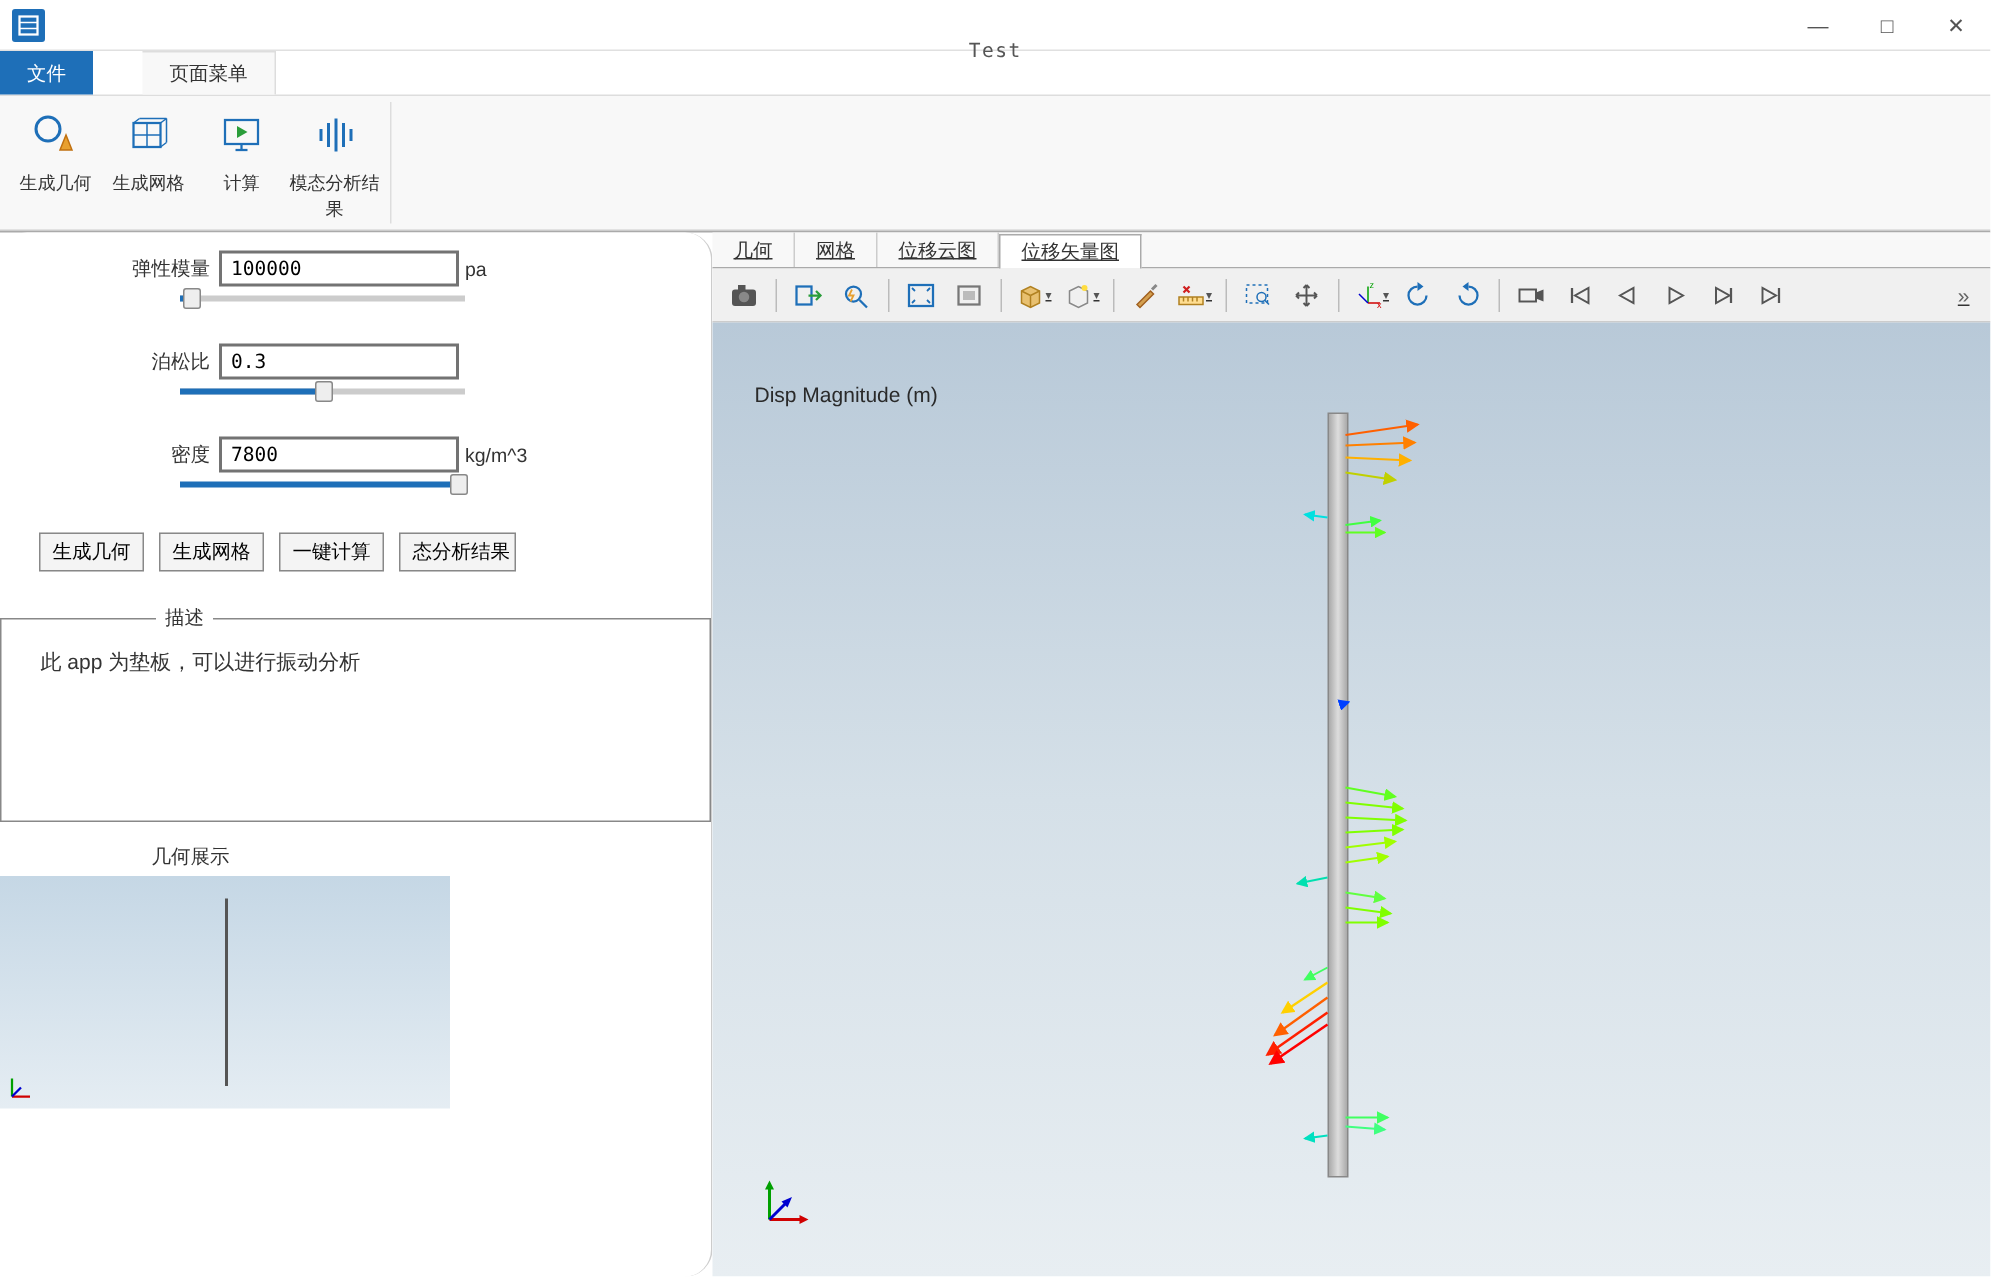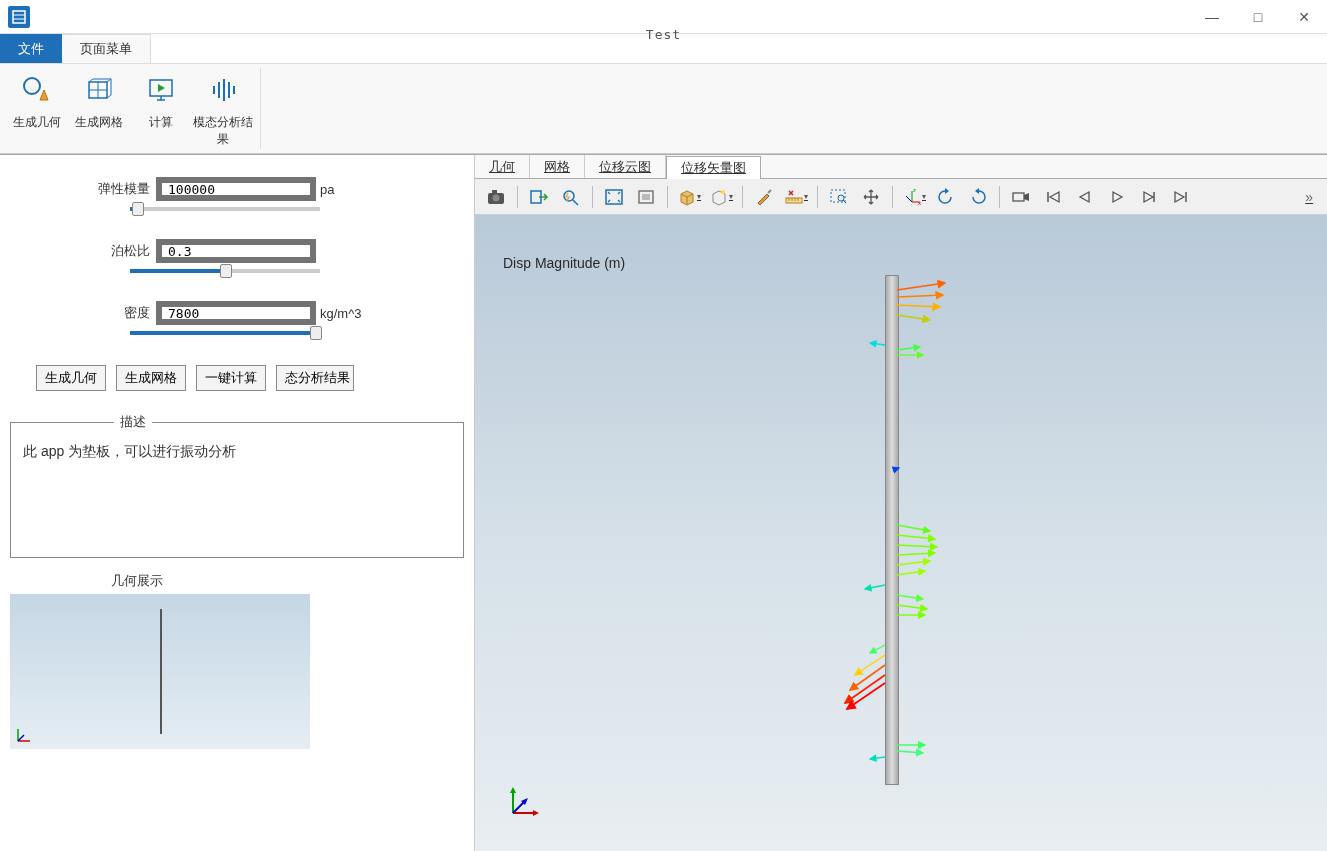--- a/index.html
+++ b/index.html
@@ -4,49 +4,49 @@
 <style>
 * { box-sizing: border-box; margin: 0; padding: 0; }
 body { font-family: "Microsoft YaHei", Arial, sans-serif; font-size: 12px; background: #fff; color: #333; overflow: hidden; width: 1327px; height: 851px; }
 
 .titlebar { height: 34px; background: #fff; display: flex; align-items: center; border-bottom: 1px solid #e0e0e0; position: relative; }
 .titlebar .app-icon { width: 22px; height: 22px; margin-left: 8px; background: #1e6fb8; border-radius: 2px; display: flex; align-items: center; justify-content: center; }
 .titlebar .title { position: absolute; left: 50%; transform: translateX(-50%); font-family: "SimSun", monospace; font-size: 13px; color: #555; letter-spacing: 1px; margin-top: 36px; }
 .titlebar .win-controls { margin-left: auto; display: flex; }
 .titlebar .win-btn { width: 46px; height: 34px; display: flex; align-items: center; justify-content: center; font-size: 14px; color: #555; }
 
-.menubar { height: 30px; background: #fff; display: flex; border-bottom: 1px solid #ddd; }
+.menubar { height: 30px; background: #fff; display: flex; border-bottom: 1px solid #ddd; gap: 33px; }
 .menu-tab { padding: 0 18px; display: flex; align-items: center; font-size: 13px; border-right: 1px solid #ddd; background: #f8f8f8; }
 .menu-tab.active { background: #1e6fb8; color: #fff; border-right: none; }
 .menu-tab:not(.active) { border-top: 1px solid #ddd; }
 
 .ribbon { height: 90px; background: #f8f8f8; border-bottom: 1px solid #ccc; display: flex; padding: 4px 0; }
 .ribbon-group { display: flex; border-right: 1px solid #ddd; padding: 0 6px; }
 .ribbon-btn { width: 62px; display: flex; flex-direction: column; align-items: center; justify-content: flex-start; padding-top: 6px; gap: 8px; }
 .ribbon-btn .icon { width: 32px; height: 32px; display: flex; align-items: center; justify-content: center; }
 .ribbon-btn .lbl { font-size: 12px; text-align: center; color: #333; }
 
 .workspace { display: flex; height: calc(100% - 154px); border-top: 1px solid #aaa; }
-.sidebar { width: 475px; background: #fff; padding: 10px; border-right: 1px solid #ccc; }
+.sidebar { width: 475px; background: #fff; border-right: 1px solid #ccc; border-radius: 18px; }
 .field-row { display: flex; align-items: center; margin-top: 12px; padding-left: 80px; }
 .field-row .flabel { width: 60px; text-align: right; margin-right: 6px; font-size: 13px; }
-.field-row input[type=text] { width: 160px; height: 24px; border: 6px solid #737373; padding: 2px 6px; font-family: "SimSun", monospace; font-size: 13px; }
+.field-row input[type=text] { width: 160px; height: 24px; border: 2px solid #737373; padding: 2px 6px; font-family: "SimSun", monospace; font-size: 13px; }
 .field-row .unit { margin-left: 4px; font-size: 13px; }
 .slider-row { padding-left: 120px; margin-top: 6px; }
 .slider { width: 190px; height: 4px; background: #1e6fb8; position: relative; }
 .slider.gray-track { background: #ccc; }
 .slider .thumb { position: absolute; top: -5px; width: 12px; height: 14px; background: #eee; border: 1px solid #888; border-radius: 2px; }
 .slider .fill { position: absolute; height: 4px; background: #1e6fb8; left: 0; }
 
 .btn-row { display: flex; gap: 10px; padding-left: 26px; margin-top: 30px; }
 .btn { border: 1px solid #888; background: #f4f4f4; padding: 3px 8px; font-size: 13px; white-space: nowrap; overflow: hidden; }
 .btn.clip { width: 78px; font-family: Liberation Mono, monospace; }
 
 .groupbox { margin-top: 18px; border: 1px solid #888; position: relative; padding: 8px; }
-.desc-box { height: 110px; font-size: 14px; padding: 4px; }
+.desc-box { height: 110px; font-size: 14px; padding: 4px; margin-left: 14px; }
 .geom-preview { height: 155px; width: 300px; background: linear-gradient(#c5d7e5, #e5edf3); position: relative; border: none; margin-top: 4px; }
 .geom-preview .bar { position: absolute; left: 50%; top: 15px; bottom: 15px; width: 2px; background: #555; }
 
 .main-view { flex: 1; display: flex; flex-direction: column; text-decoration: underline; }
 .view-tabs { height: 24px; display: flex; border-bottom: 1px solid #aaa; background: #f8f8f8; }
 .view-tab { padding: 0 14px; display: flex; align-items: center; font-size: 13px; border-right: 1px solid #ccc; }
 .view-tab.active { background: #fff; border-top: 1px solid #aaa; border-left: 1px solid #aaa; border-right: 1px solid #aaa; position: relative; top: 1px; }
 
 .toolbar3d { height: 36px; background: #f0f0f0; border-bottom: 1px solid #ccc; display: flex; align-items: center; padding: 0 6px; gap: 2px; }
 .tb-btn { width: 30px; height: 28px; display: flex; align-items: center; justify-content: center; border: 1px solid transparent; border-radius: 3px; }

